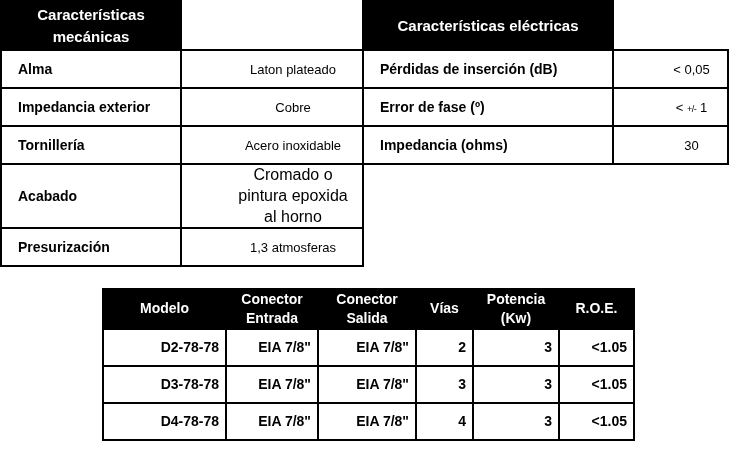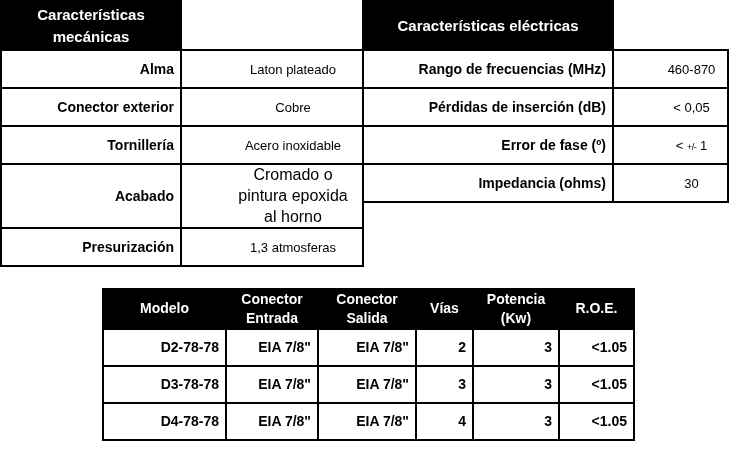--- a/index.html
+++ b/index.html
@@ -39,21 +39,21 @@
     line-height: 1.45;
   }
   .hdr-empty {
     background: #ffffff;
     border-top: none;
     border-right: none;
   }
   .lbl {
     font-weight: bold;
     font-size: 14px;
-    text-align: right;
+    text-align: left;
     padding-left: 16px;
   }
   .val {
     font-size: 13px;
     text-align: center;
     padding-left: 48px;
   }
   .val.multiline {
     white-space: pre-line;
     font-size: 16px;
@@ -95,21 +95,21 @@
     <tbody>
         <tr class="hdr-row">
       <td class="black-hdr">Características mecánicas</td>
       <td class="hdr-empty"></td>
     </tr>
     <tr>
       <td class="lbl">Alma</td>
       <td class="val">Laton plateado</td>
     </tr>
     <tr>
-      <td class="lbl">Conector exterior</td>
+      <td class="lbl">Impedancia exterior</td>
       <td class="val">Cobre</td>
     </tr>
     <tr>
       <td class="lbl">Tornillería</td>
       <td class="val">Acero inoxidable</td>
     </tr>
     <tr>
       <td class="lbl">Acabado</td>
       <td class="val multiline">Cromado o
 pintura epoxida al horno</td>
@@ -123,24 +123,20 @@
 
   <table class="t-elec">
     <colgroup>
         <col style="width:250px">
         <col style="width:115px">
       </colgroup>
     <tbody>
         <tr class="hdr-row">
       <td class="black-hdr">Características eléctricas</td>
       <td class="hdr-empty"></td>
-    </tr>
-    <tr>
-      <td class="lbl">Rango de frecuencias (MHz)</td>
-      <td class="val">460-870</td>
     </tr>
     <tr>
       <td class="lbl">Pérdidas de inserción (dB)</td>
       <td class="val">&lt; 0,05</td>
     </tr>
     <tr>
       <td class="lbl">Error de fase (º)</td>
       <td class="val"><span>&lt;</span> <span class="tiny">+/-</span> <span>1</span></td>
     </tr>
     <tr>

